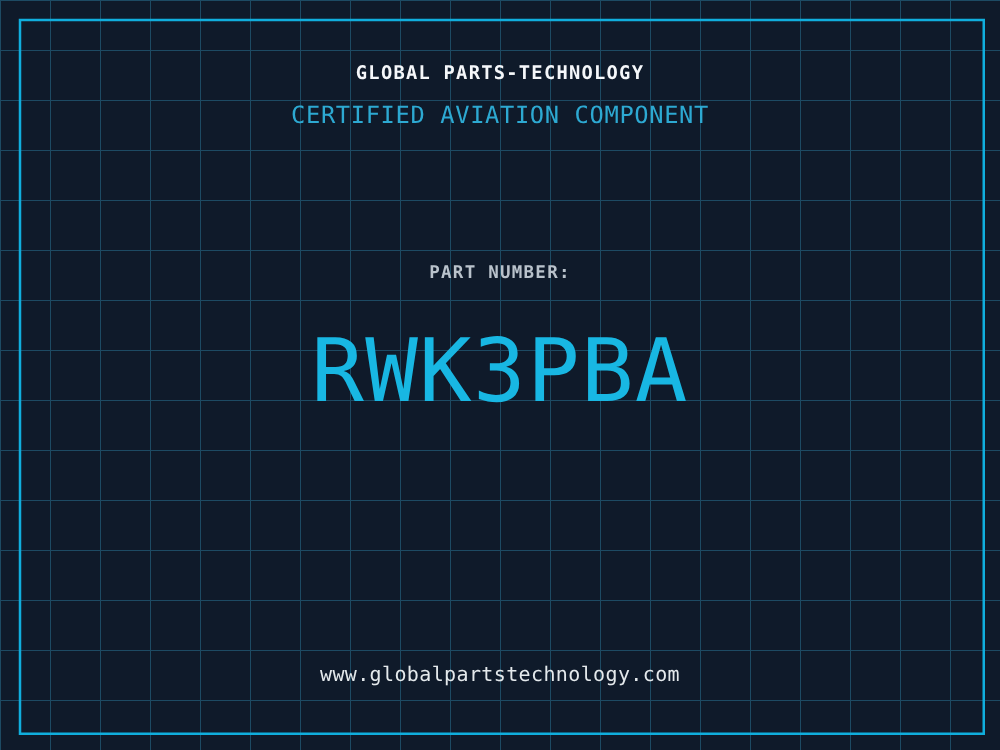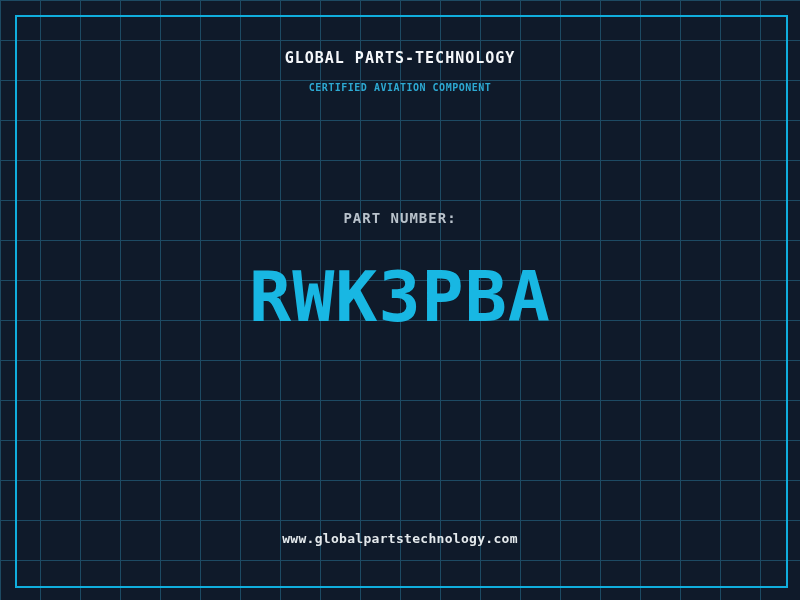--- a/index.html
+++ b/index.html
@@ -35,40 +35,40 @@
   }
   .title{
     top:51px;
     font-size:15px;font-weight:700;
     letter-spacing:1px;
     color:var(--title-text);
     text-align:center;
   }
   .subtitle{
     top:83px;
-    font-size:10px;font-weight:700;
+    font-size:19px;font-weight:400;
     letter-spacing:0.5px;
     color:var(--subtitle-text);
   }
   .part-label{
     top:211px;
     font-size:14px;font-weight:700;
     letter-spacing:1px;
     color:var(--part-label-text);
   }
   .part-number{
     top:262px;
-    font-size:70px;font-weight:700;
+    font-size:70px;font-weight:400;
     letter-spacing:1px;
     color:var(--part-number-text);
     text-align:center;
   }
   .website{
     top:532px;
-    font-size:13px;font-weight:700;
+    font-size:16px;font-weight:400;
     letter-spacing:0.3px;
     color:var(--website-text);
   }
 </style>
 </head>
 <body>
 
 <div>
   <div class="frame"></div>
 

